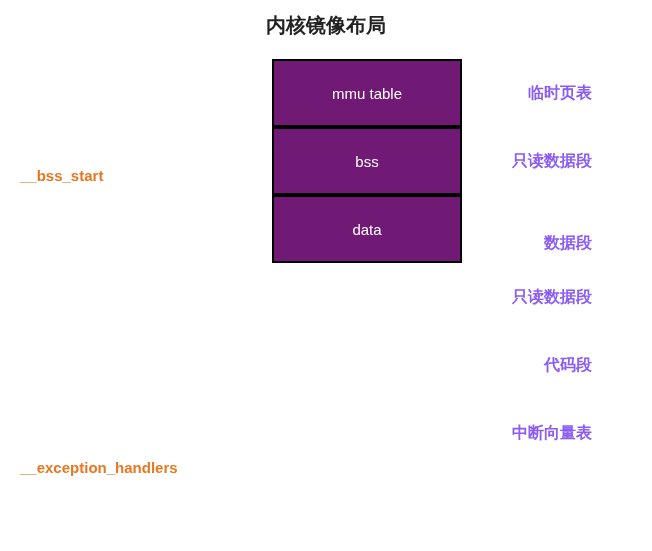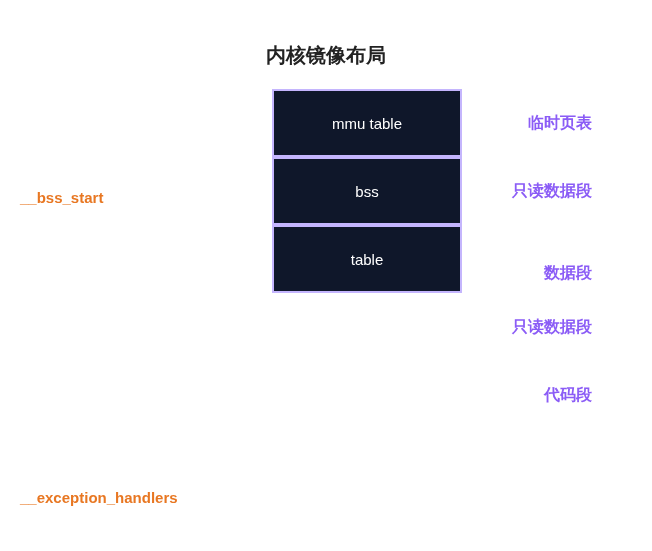--- a/index.html
+++ b/index.html
@@ -13,39 +13,39 @@
       background: #ffffff;
       font-family: Arial, sans-serif;
       position: relative;
       overflow: hidden;
     }
     .page-title {
       text-align: center;
       font-size: 20px;
       font-weight: bold;
       color: #222;
-      margin-top: 42px;
+      margin-top: 12px;
       margin-bottom: 20px;
     }
     .diagram-container {
       position: relative;
       width: 652px;
       height: 460px;
     }
     .blocks-column {
       position: absolute;
       left: 272px;
       top: 0;
       width: 190px;
       display: flex;
       flex-direction: column;
     }
     .block {
-      background: #0f172a;
-      border: 2px solid #c4b5fd;
+      background: #701a75;
+      border: 2px solid #000000;
       color: #ffffff;
       font-size: 15px;
       text-align: center;
       padding: 16px 10px;
       height: 68px;
       display: flex;
       align-items: center;
       justify-content: center;
     }
     .label-right {
@@ -71,26 +71,27 @@
 <div class="diagram-container">
 
   <div class="blocks-column">
     <div class="block">
       <span>mmu table</span>
     </div>
     <div class="block">
       <span>bss</span>
     </div>
     <div class="block">
-      <span>table</span>
+      <span>data</span>
     </div>
   </div>
 
   <span class="label-right" style="top: 24px;">临时页表</span>
   <span class="label-right" style="top: 92px;">只读数据段</span>
   <span class="label-right" style="top: 174px;">数据段</span>
   <span class="label-right" style="top: 228px; margin-left: 40px;">只读数据段</span>
   <span class="label-right" style="top: 296px; font-family: Liberation Mono, monospace;">代码段</span>
+  <span class="label-right" style="top: 364px;">中断向量表</span>
 
-  <span class="label-left" style="top: 100px;">__bss_start</span>
+  <span class="label-left" style="top: 108px;">__bss_start</span>
   <span class="label-left" style="top: 400px;">__exception_handlers</span>
 
 </div>
 
 </body></html>

